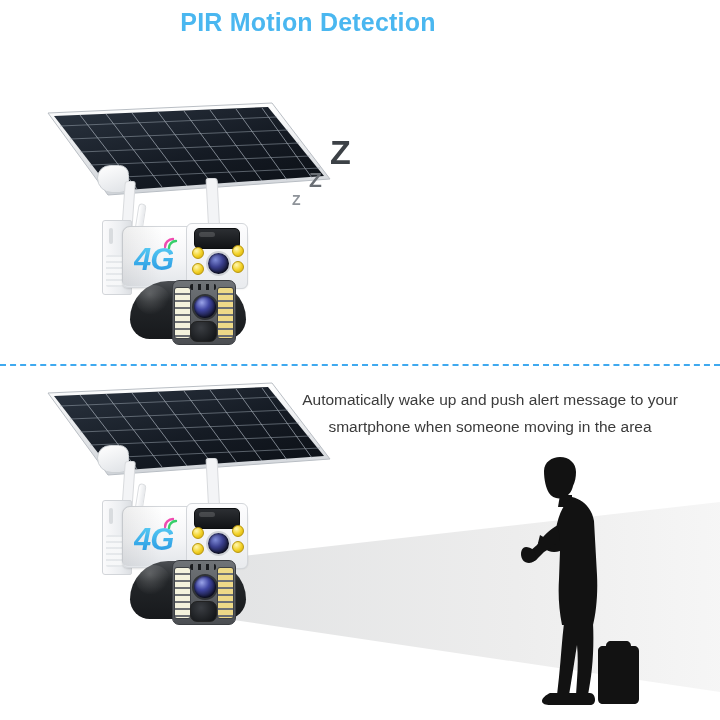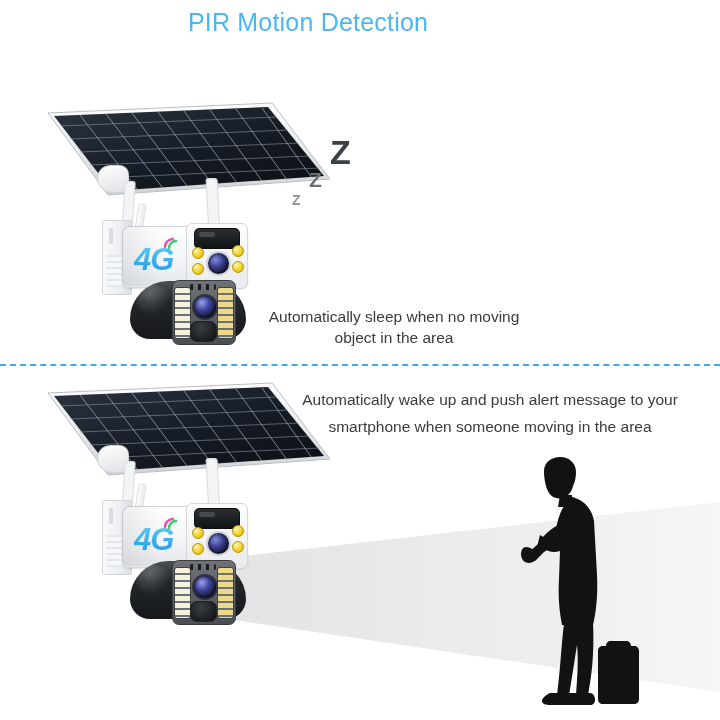--- a/index.html
+++ b/index.html
@@ -9,21 +9,21 @@
     font-family:"Liberation Sans", sans-serif;
     overflow:hidden;
     position:relative;
   }
   #page{position:relative;width:720px;height:720px;background:#fff;overflow:hidden;}
 
   
   .title{
     position:absolute;left:0;top:8px;width:616px;
     text-align:center;
-    font-size:25px;font-weight:normal;
+    font-size:25px;font-weight:bold;
     color:#4ab7f0;
     letter-spacing:.2px;
   }
   .subtitle{
     position:absolute;left:60px;top:55px;width:600px;
     text-align:center;
     font-size:16.5px;color:#3b3b3b;line-height:21px;
   }
 
   
@@ -264,21 +264,20 @@
     <div class="ledbank lb1"></div>
     <div class="ledbank warm lb2"></div>
     <div class="lens-ptz"></div>
     <div class="ptz-lowsensor"></div>
   </div>
 
   <div class="zmark z1">Z</div>
   <div class="zmark z2">Z</div>
   <div class="zmark z3">Z</div>
 
-  <div class="caption-sleep">Automatically sleep when no moving object in the area</div>
 
   <div class="divider"></div>
 
   <div class="caption-wake">Automatically wake up and push alert message to your smartphone when someone moving in the area</div>
 
   <svg class="cone" viewBox="0 0 520 280">
     <defs>
       <linearGradient id="coneg" x1="0" y1="0" x2="1" y2="0">
         <stop offset="0%" stop-color="#e2e3e4" stop-opacity="1"></stop>
         <stop offset="60%" stop-color="#ececec" stop-opacity="0.95"></stop>

